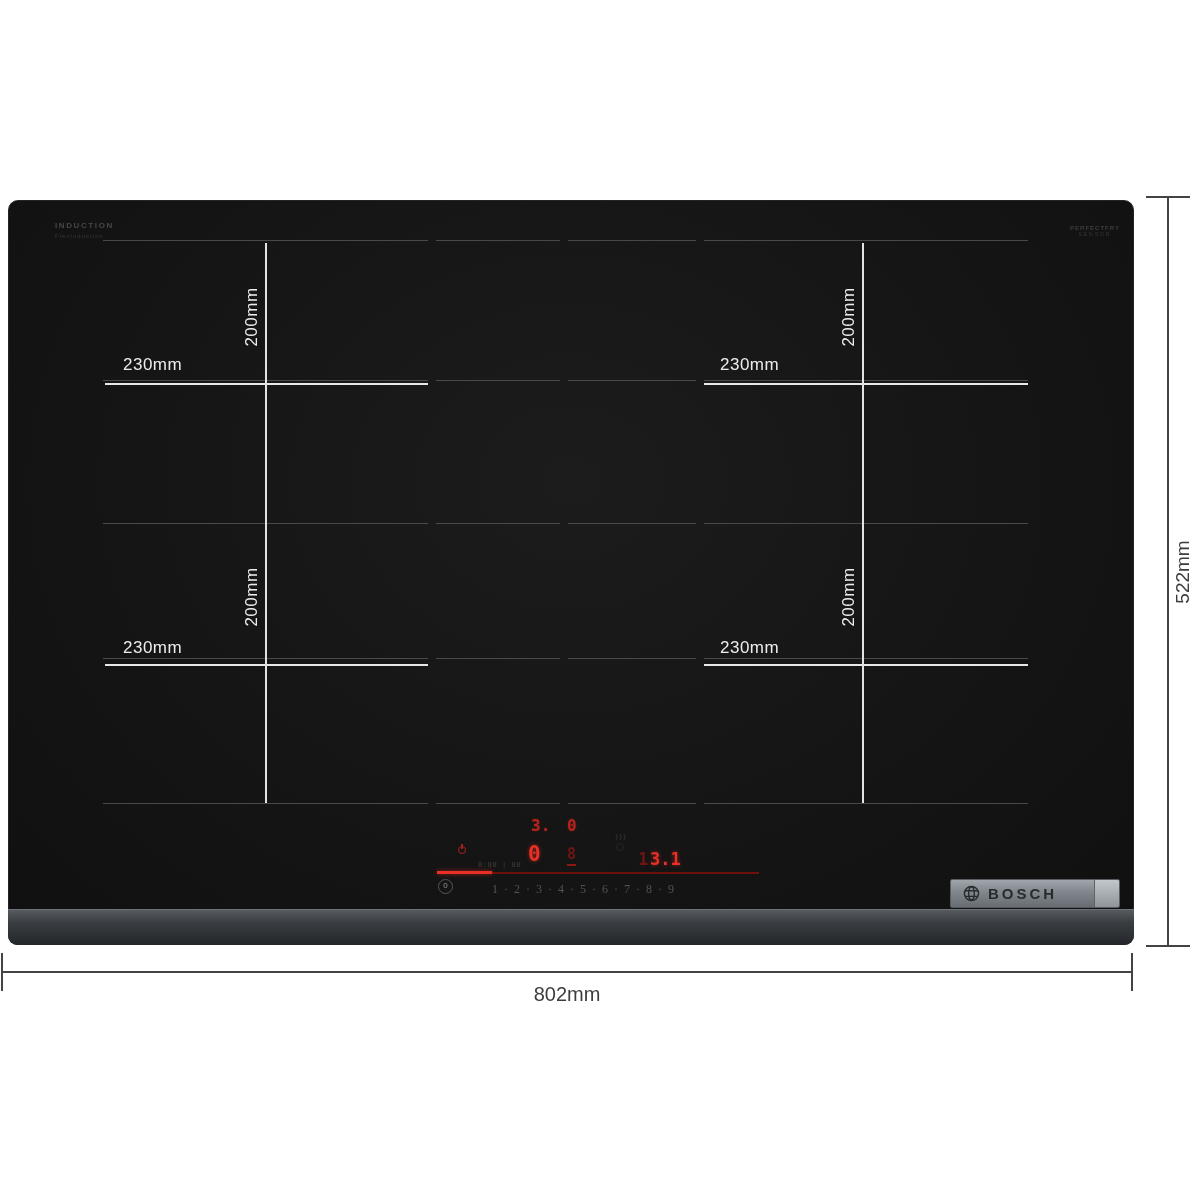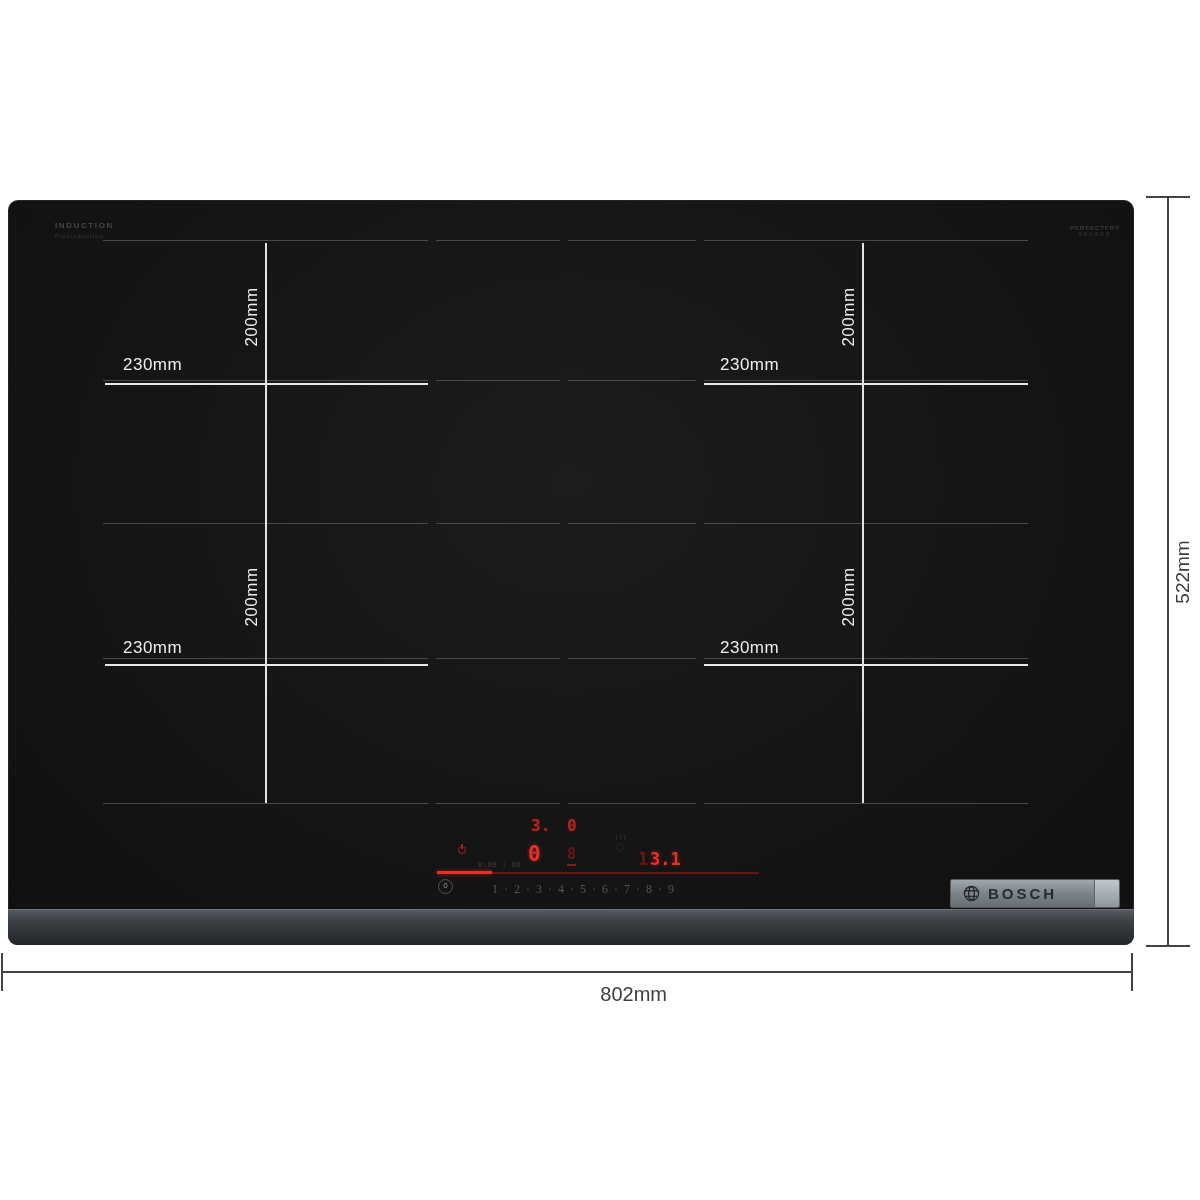--- a/index.html
+++ b/index.html
@@ -24,21 +24,21 @@
   .zline{position:absolute;height:1px;background:#565656;opacity:.8;}
   .mline-h{position:absolute;height:2px;background:#e8e8e8;}
   .mline-v{position:absolute;width:2px;background:#e2e2e2;}
   
   .zlabel{position:absolute;color:#ececec;font-size:17px;letter-spacing:.5px;
           width:120px;text-align:left;}
   .vlabel{position:absolute;color:#ececec;font-size:17px;letter-spacing:.5px;
           width:80px;height:18px;text-align:center;transform:rotate(-90deg);}
   
   .dimline{position:absolute;background:#434343;}
-  .dimtext{position:absolute;color:#3d3d3d;font-size:20px;text-align:right;}
+  .dimtext{position:absolute;color:#3d3d3d;font-size:20px;text-align:center;}
   .dimtext-v{position:absolute;color:#3d3d3d;font-size:19px;width:90px;height:22px;
              text-align:center;transform:rotate(-90deg);}
   
   .led{position:absolute;font-family:"DejaVu Sans Mono",monospace;font-weight:bold;}
   .red-b{color:#ea2f26;text-shadow:0 0 4px rgba(234,47,38,.55);}
   .red-m{color:#b5241d;text-shadow:0 0 3px rgba(181,36,29,.4);}
   .red-d{color:#6e1511;}
   .clocktxt{position:absolute;left:478px;top:861px;font-size:7px;color:#3e3e3e;
             letter-spacing:.6px;font-family:"DejaVu Sans Mono",monospace;}
   .pwr{position:absolute;left:458px;top:846px;width:8px;height:8px;border:1.5px solid #a8201a;

